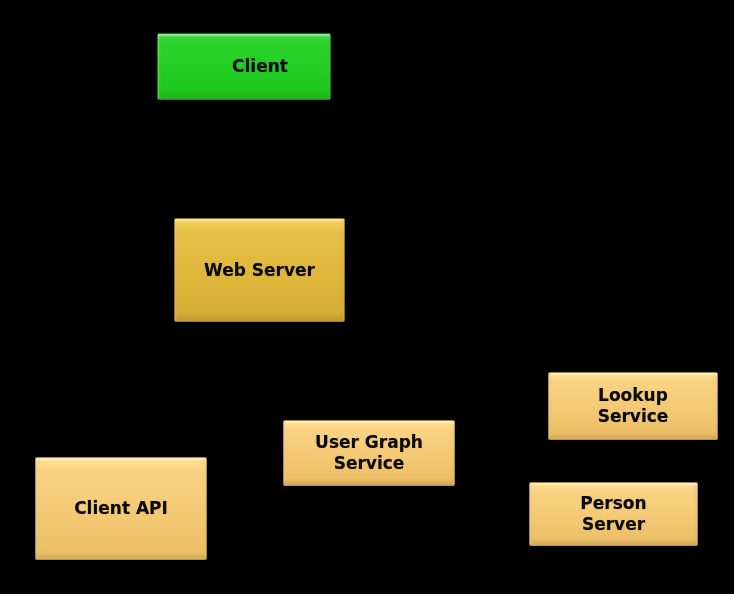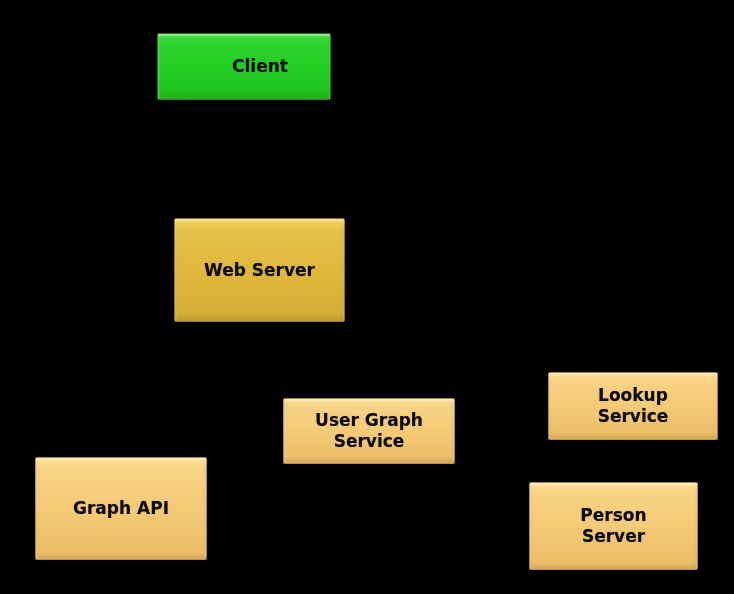--- a/index.html
+++ b/index.html
@@ -47,39 +47,39 @@
     background: linear-gradient(180deg, #f6d55e 0%, #e6c148 12%, #deb73a 55%, #d2ab33 100%);
     border-color: rgba(70,50,0,0.5);
   }
   .fill-tan {
     background: linear-gradient(180deg, #ffe091 0%, #f9d384 12%, #f4c974 55%, #eabd64 100%);
     border-color: rgba(90,60,0,0.45);
   }
   #node-client        { left: 157px; top: 33px;  width: 174px; height: 67px; }
   #node-web-server    { left: 158px; top: 218px; width: 171px; height: 104px; margin-left: 16px; }
   #node-search-api    { left: 35px;  top: 457px; width: 172px; height: 103px; }
-  #node-user-graph    { left: 283px; top: 398px; width: 172px; height: 66px; }
+  #node-user-graph    { left: 283px; top: 420px; width: 172px; height: 66px; }
   #node-lookup        { left: 528px; top: 372px; width: 170px; height: 68px; margin-left: 20px; }
-  #node-person        { left: 529px; top: 482px; width: 169px; height: 88px; align-items: center; }
+  #node-person        { left: 529px; top: 482px; width: 169px; height: 64px; align-items: center; }
 </style>
 </head>
 <body>
 
 <div class="canvas">
 
   <div class="node fill-green" id="node-client">
     <span class="node-label">Client</span>
   </div>
 
   <div class="node fill-gold" id="node-web-server">
     <span class="node-label">Web Server</span>
   </div>
 
   <div class="node fill-tan" id="node-search-api">
-    <span class="node-label">Graph API</span>
+    <span class="node-label">Client API</span>
   </div>
 
   <div class="node fill-tan" id="node-user-graph">
     <span class="node-label">User Graph
 Service</span>
   </div>
 
   <div class="node fill-tan" id="node-lookup">
     <span class="node-label">Lookup
 Service</span>

